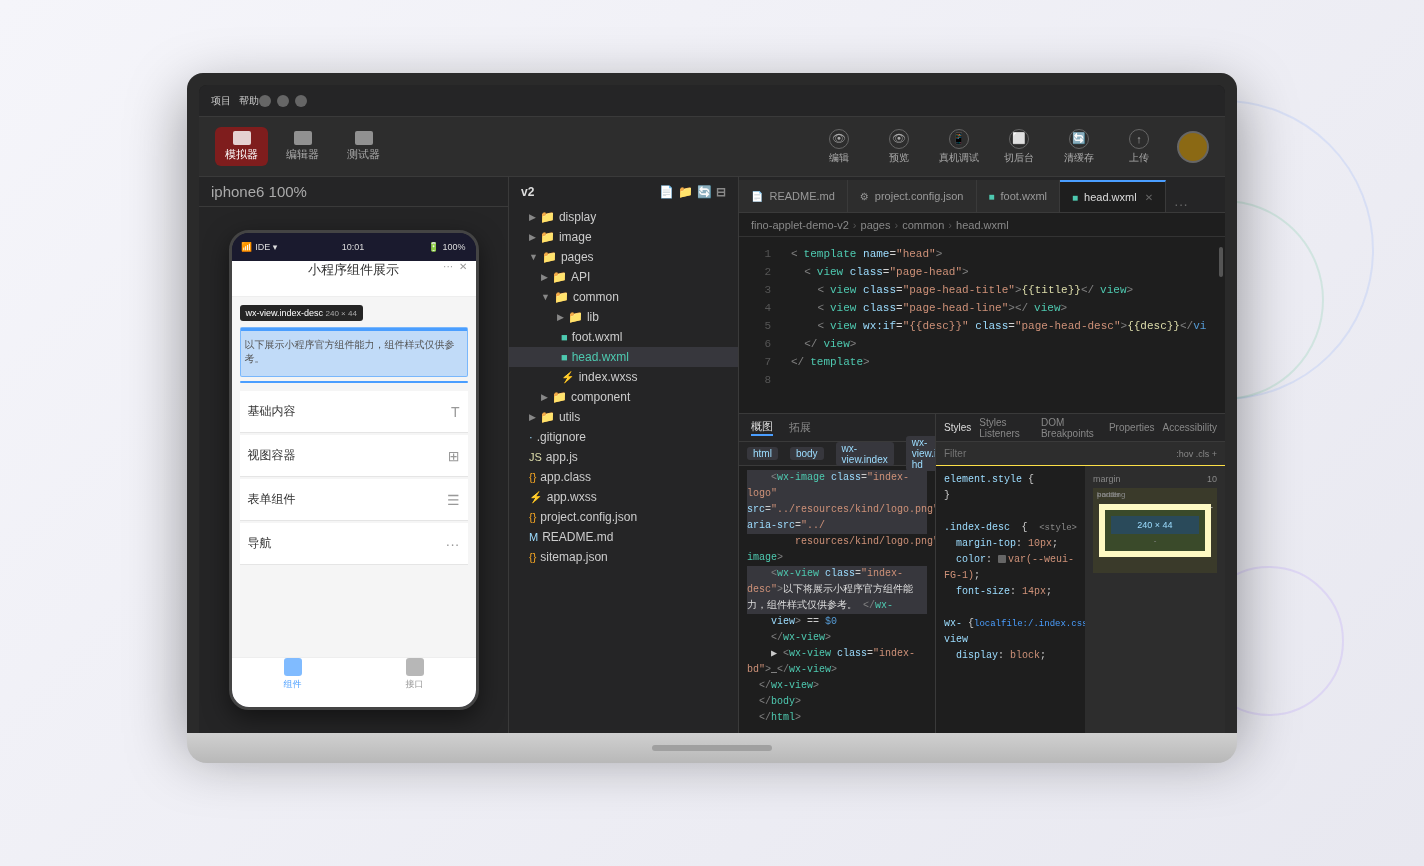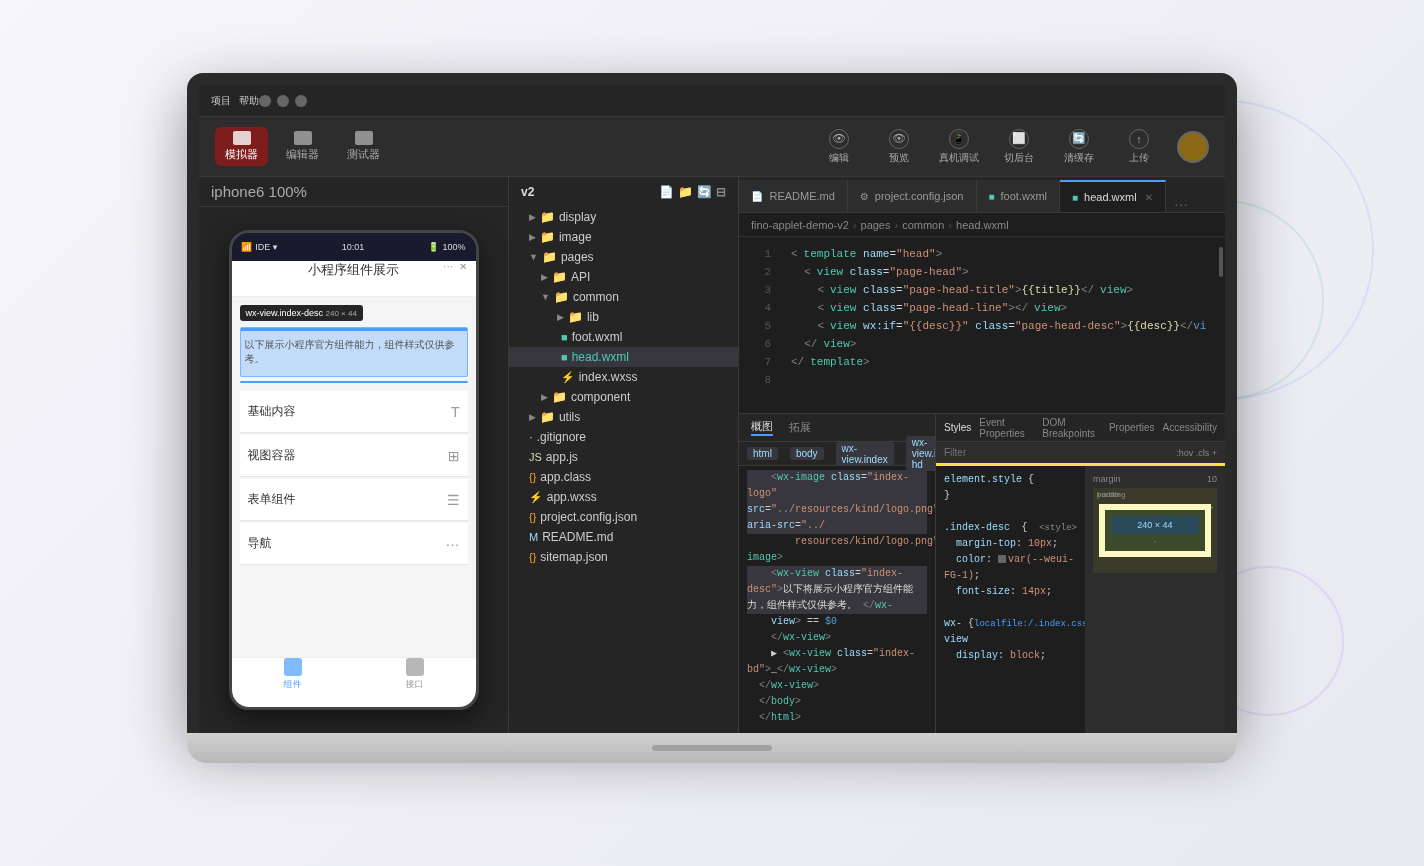--- a/index.html
+++ b/index.html
@@ -554,21 +554,21 @@
     .styles-tab.active { color: #ddd; }
     .styles-filter {
       height: 24px;
       background: #2d2d2d;
       display: flex;
       align-items: center;
       padding: 0 8px;
       gap: 4px;
       font-size: 10px;
       color: #888;
-      border-bottom: 3px solid #fde047;
+      border-bottom: 1px solid #fde047;
       flex-shrink: 0;
     }
     .styles-filter input {
       background: transparent;
       border: none;
       outline: none;
       color: #ccc;
       font-size: 10px;
       flex: 1;
     }
@@ -973,21 +973,21 @@
                   <div>&nbsp;&nbsp;&nbsp;&nbsp;▶ <span style="color:#808080;">&lt;</span><span style="color:#4ec9b0;">wx-view</span> <span style="color:#9cdcfe;">class</span>=<span style="color:#ce9178;">"index-bd"</span><span style="color:#808080;">&gt;</span>_<span style="color:#808080;">&lt;/</span><span style="color:#4ec9b0;">wx-view</span><span style="color:#808080;">&gt;</span></div>
                   <div>&nbsp;&nbsp;<span style="color:#808080;">&lt;/</span><span style="color:#4ec9b0;">wx-view</span><span style="color:#808080;">&gt;</span></div>
                   <div>&nbsp;&nbsp;<span style="color:#808080;">&lt;/</span><span style="color:#4ec9b0;">body</span><span style="color:#808080;">&gt;</span></div>
                   <div>&nbsp;&nbsp;<span style="color:#808080;">&lt;/</span><span style="color:#4ec9b0;">html</span><span style="color:#808080;">&gt;</span></div>
                 </div>
               </div>
 
               <div class="styles-panel">
                 <div class="styles-tabs">
                   <span class="styles-tab active">Styles</span>
-                  <span class="styles-tab">Event Properties</span>
+                  <span class="styles-tab">Styles Listeners</span>
                   <span class="styles-tab">DOM Breakpoints</span>
                   <span class="styles-tab">Properties</span>
                   <span class="styles-tab">Accessibility</span>
                 </div>
                 <div class="styles-filter">
                   <input type="text" placeholder="Filter" style="">
                   <span style="color:#888;font-size:9px;">:hov .cls +</span>
                 </div>
                 <div class="styles-body">
                   <div class="styles-left">

